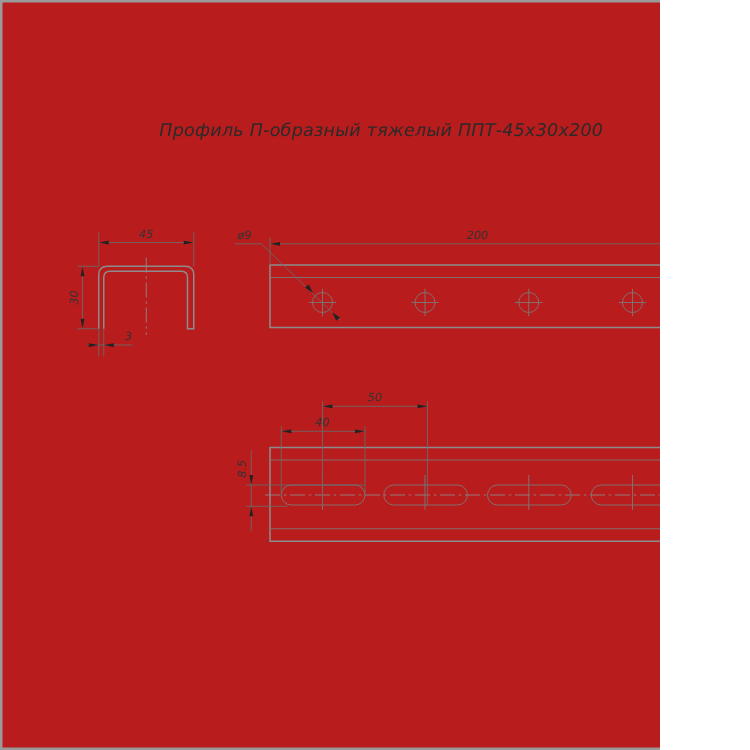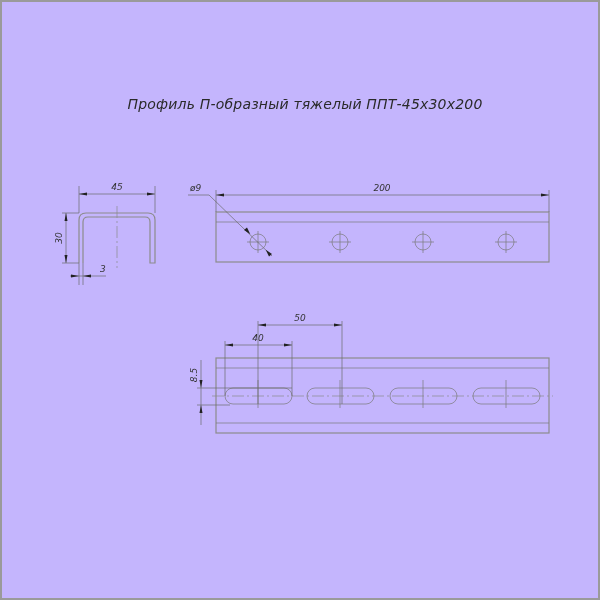--- a/index.html
+++ b/index.html
@@ -1,16 +1,16 @@
 <!DOCTYPE html>
 <html><head>
 <meta charset="utf-8">
 <style>
   html,body{margin:0;padding:0;background:#fff;}
-  #canvas{position:relative;width:600px;height:600px;overflow:hidden;background:#c4b5fd;}
+  #canvas{position:relative;width:528px;height:600px;overflow:hidden;background:#b91c1c;}
   svg{position:absolute;left:0;top:0;}
   .frame{fill:none;stroke:#9a9a9a;stroke-width:2;}
   .outline{fill:none;stroke:#8c8c8c;stroke-width:1.2;}
   .thin{fill:none;stroke:#7a7a7a;stroke-width:0.7;}
   .center{fill:none;stroke:#8a8a8a;stroke-width:0.7;stroke-dasharray:12 3 2 3;}
   .dim{fill:none;stroke:#6a6a6a;stroke-width:0.7;}
   .arrow{fill:#222;stroke:none;}
   .lbl{font-family:"DejaVu Sans",sans-serif;font-style:italic;fill:#333;font-size:9px;}
   .title{font-family:"DejaVu Sans",sans-serif;font-style:italic;fill:#2a2a2a;font-size:14px;letter-spacing:0.2px;}
 </style>

